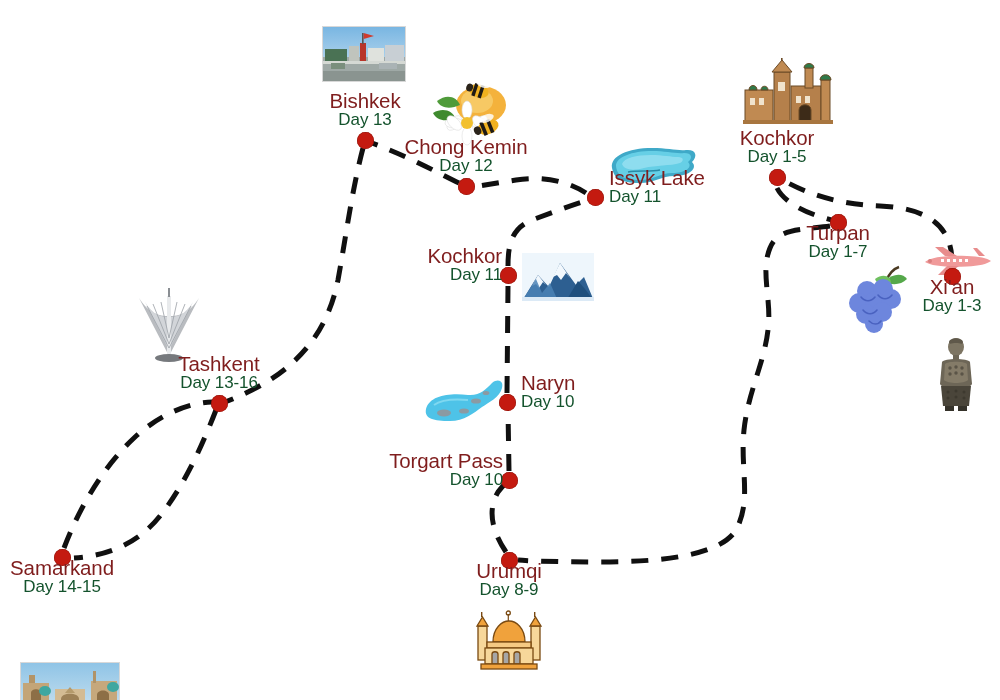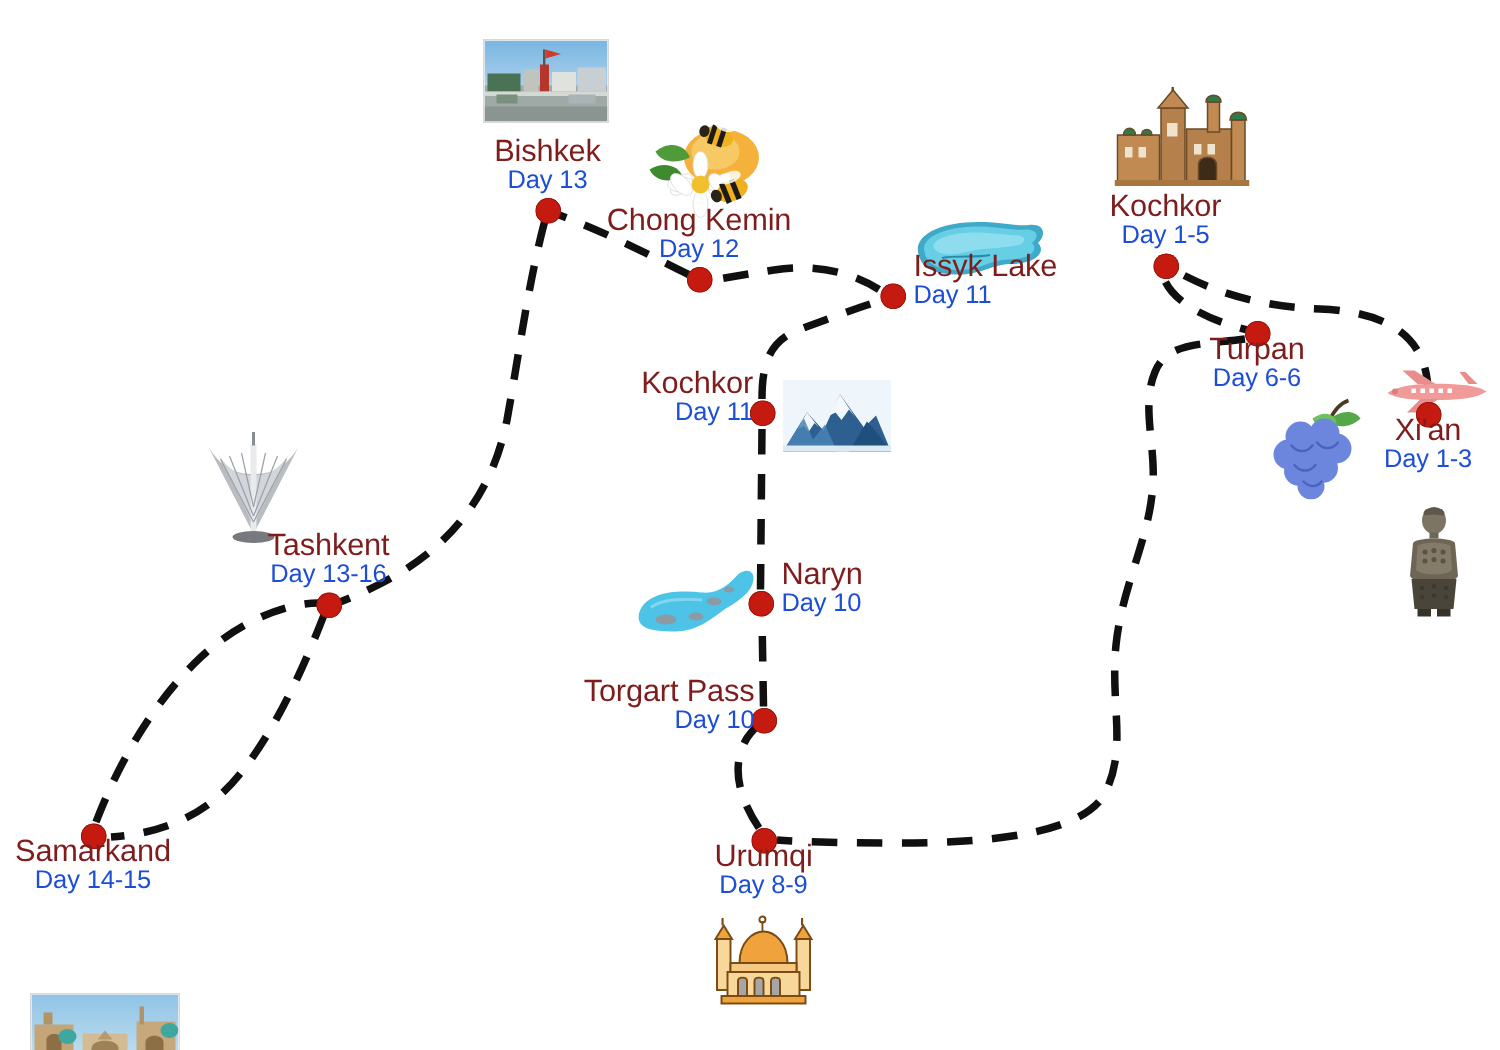--- a/index.html
+++ b/index.html
@@ -47,21 +47,21 @@
   .stop-name {
     display: block;
     font-size: 20.5px;
     color: #7f1d1d;
     font-weight: 400;
     letter-spacing: -0.1px;
   }
   .stop-day {
     display: block;
     font-size: 17px;
-    color: #1d4ed8;
+    color: #14532d;
     font-weight: 400;
     letter-spacing: -0.1px;
   }
   
   .lab-right  { left: 14px;  top: -30px; text-align: left; }
   .lab-left   { right: 6px; top: -30px; text-align: right; }
   .lab-above  { left: 50%;   transform: translateX(-50%); bottom: 11px; text-align: center; }
   .lab-below  { left: 50%;   transform: translateX(-50%); top: 0;    text-align: center; }
 
   .stop-icon {
@@ -401,21 +401,21 @@
     <div class="stop-labels lab-above">
       <span class="stop-name">Kochkor</span>
       <span class="stop-day">Day 1-5</span>
     </div>
   </div>
 
   <div class="stop" style="left:838px; top:222px;">
     <div class="stop-marker"></div>
     <div class="stop-labels lab-below">
       <span class="stop-name">Turpan</span>
-      <span class="stop-day">Day 6-6</span>
+      <span class="stop-day">Day 1-7</span>
     </div>
   </div>
 
   <div class="stop" style="left:509px; top:560px;">
     <div class="stop-marker"></div>
     <div class="stop-labels lab-below">
       <span class="stop-name">Urumqi</span>
       <span class="stop-day">Day 8-9</span>
     </div>
   </div>

